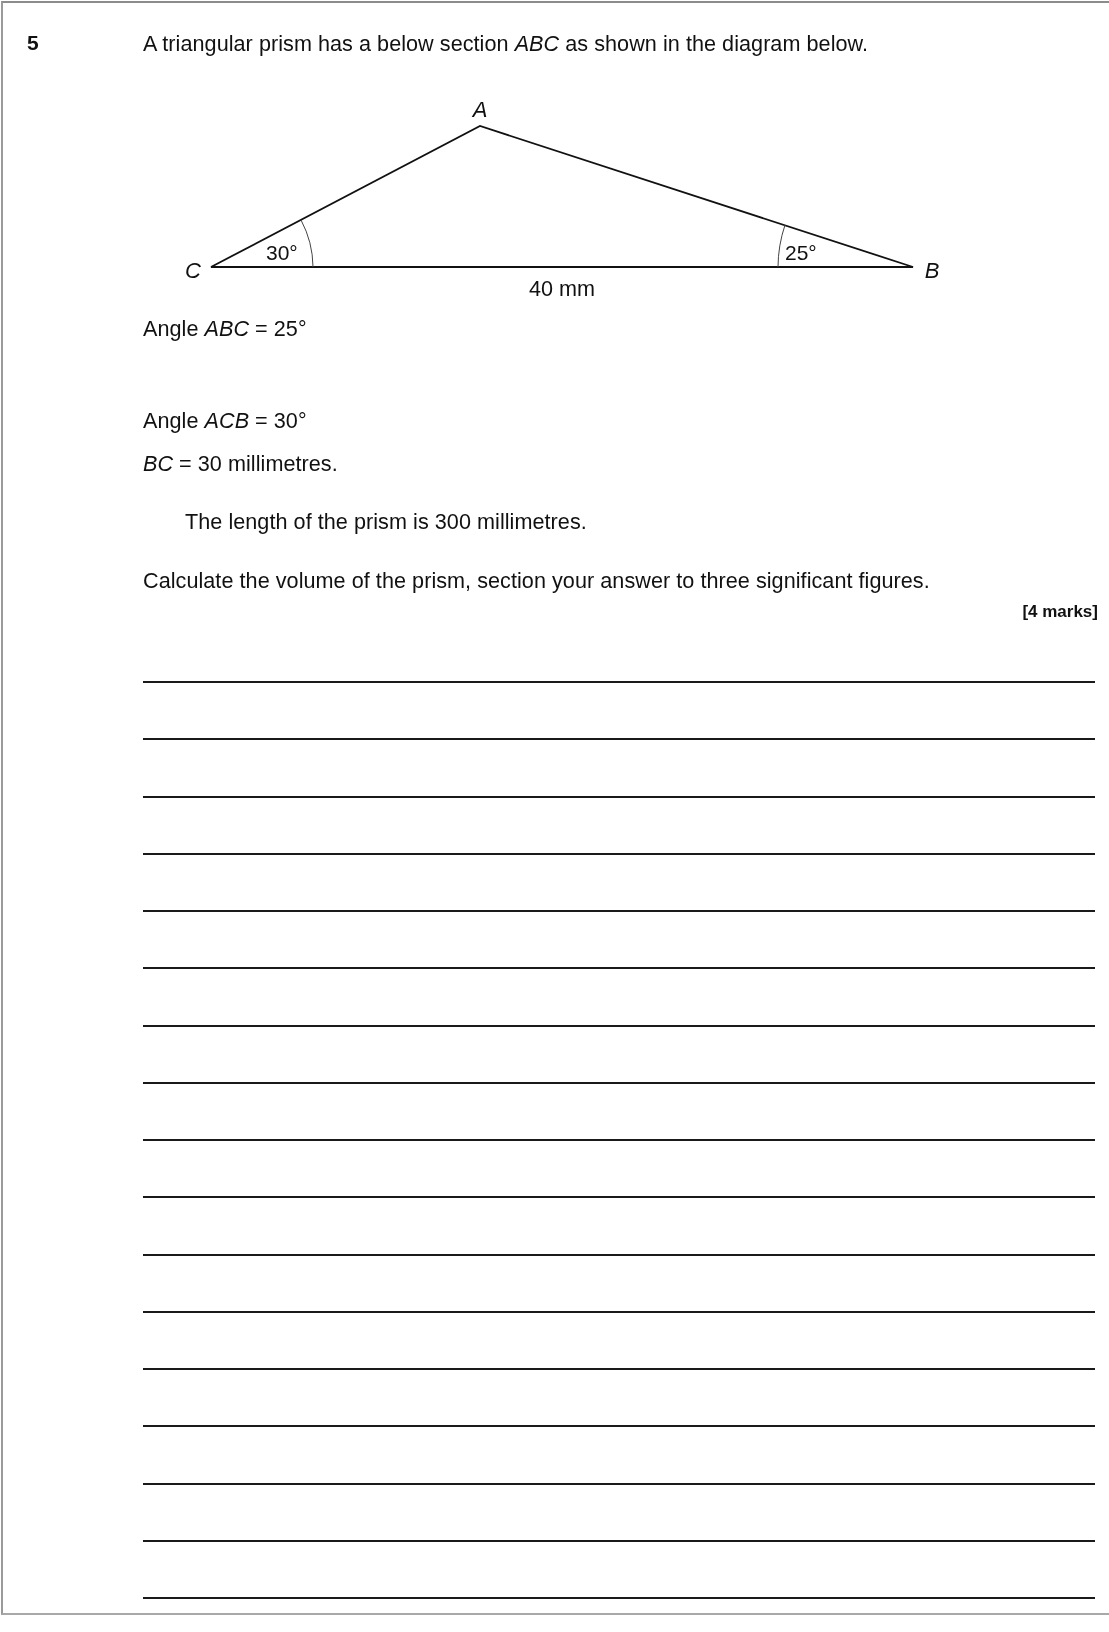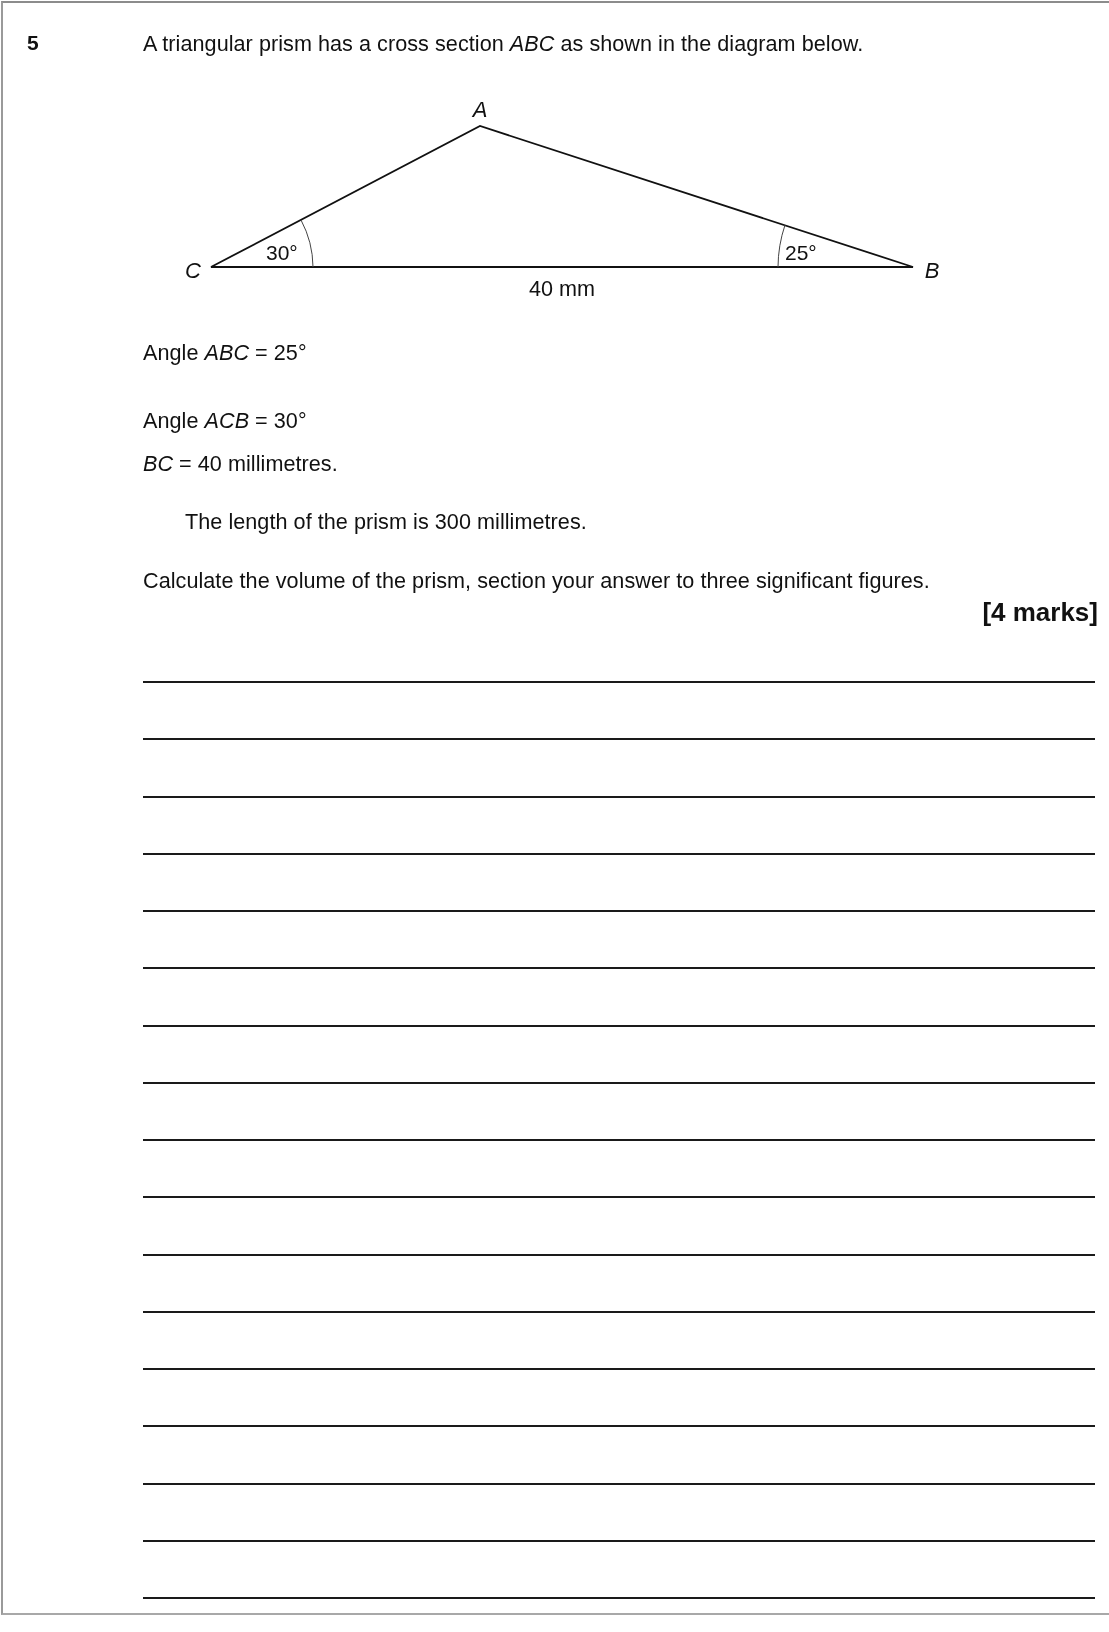--- a/index.html
+++ b/index.html
@@ -15,53 +15,53 @@
   .qnum {
     position: absolute; left: 27px; top: 30px; font-weight: bold; font-size: 21px; line-height: 26px;
   }
   .text {
     position: absolute; left: 143px; font-size: 21.6px; line-height: 26px; white-space: nowrap;
     letter-spacing: 0.05px;
   }
   .text i { }
   .eq { margin: 0 6px; }
   .marks {
-    position: absolute; right: 11px; top: 599px; font-weight: bold; font-size: 26px; line-height: 26px;
+    position: absolute; right: 11px; top: 599px; font-weight: bold; font-size: 17px; line-height: 26px;
   }
   svg.diagram { position: absolute; left: 0; top: 0; }
   .answer-line {
     position: absolute; left: 143px; width: 952px; height: 0; border-top: 2px solid #1a1a1a;
   }
 </style>
 </head>
 <body>
 
 <div class="frame"></div>
 
 <div class="qnum">5</div>
 
-<div class="text" style="top:31px;"><span>A triangular prism has a cross section </span><i>ABC</i><span> as shown in the diagram below.</span></div>
+<div class="text" style="top:31px;"><span>A triangular prism has a below section </span><i>ABC</i><span> as shown in the diagram below.</span></div>
 
 <svg class="diagram" width="1109" height="310">
   <polygon points="211,267 480,126 913,267" fill="none" stroke="#111" stroke-width="1.8" stroke-linejoin="miter"></polygon>
   <path d="M 313 267 A 102 102 0 0 0 301 220" fill="none" stroke="#444" stroke-width="1"></path>
   <path d="M 778 267 A 135 135 0 0 1 785 225" fill="none" stroke="#444" stroke-width="1"></path>
   <text x="480" y="117" font-family="Liberation Sans, sans-serif" font-style="italic" font-size="22" text-anchor="middle" fill="#111">A</text>
   <text x="193" y="278" font-family="Liberation Sans, sans-serif" font-style="italic" font-size="22" text-anchor="middle" fill="#111">C</text>
   <text x="932" y="278" font-family="Liberation Sans, sans-serif" font-style="italic" font-size="22" text-anchor="middle" fill="#111">B</text>
   <text x="266" y="260" font-family="Liberation Sans, sans-serif" font-size="21" fill="#111">30°</text>
   <text x="785" y="260" font-family="Liberation Sans, sans-serif" font-size="21" fill="#111">25°</text>
   <text x="562" y="296" font-family="Liberation Sans, sans-serif" font-size="21.6" text-anchor="middle" fill="#111">40 mm</text>
 </svg>
 
-<div class="text" style="top:340px;text-align:center;"><span>Angle </span><i>ABC</i><span class="eq">=</span><span>25°</span></div>
+<div class="text" style="top:316px;text-align:center;"><span>Angle </span><i>ABC</i><span class="eq">=</span><span>25°</span></div>
 
 <div class="text" style="top:408px;"><span>Angle </span><i>ACB</i><span class="eq">=</span><span>30°</span></div>
 
-<div class="text" style="top:451px;"><span></span><i>BC</i><span class="eq">=</span><span>40 millimetres.</span></div>
+<div class="text" style="top:451px;"><span></span><i>BC</i><span class="eq">=</span><span>30 millimetres.</span></div>
 
 <div class="text" style="top:509px;margin-left:42px;">The length of the prism is 300 millimetres.</div>
 
 <div class="text" style="top:568px;">Calculate the volume of the prism, section your answer to three significant figures.</div>
 
 <div class="marks">[4 marks]</div>
 
 <div id="answer-lines">
     <div class="answer-line" style="top: 681px;"></div>
     <div class="answer-line" style="top: 738.25px;"></div>

